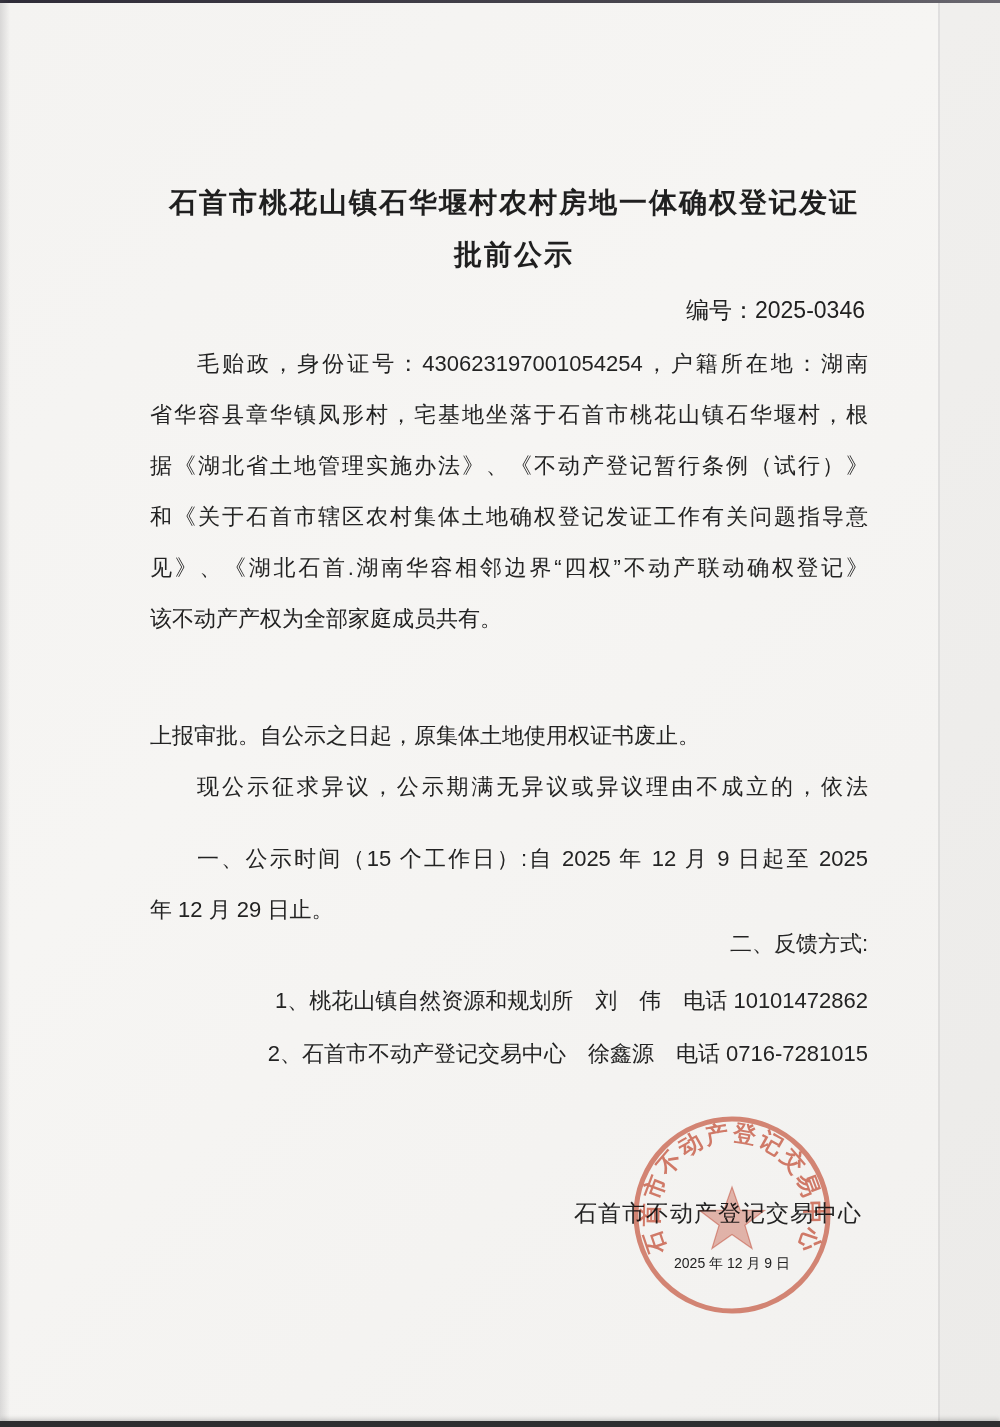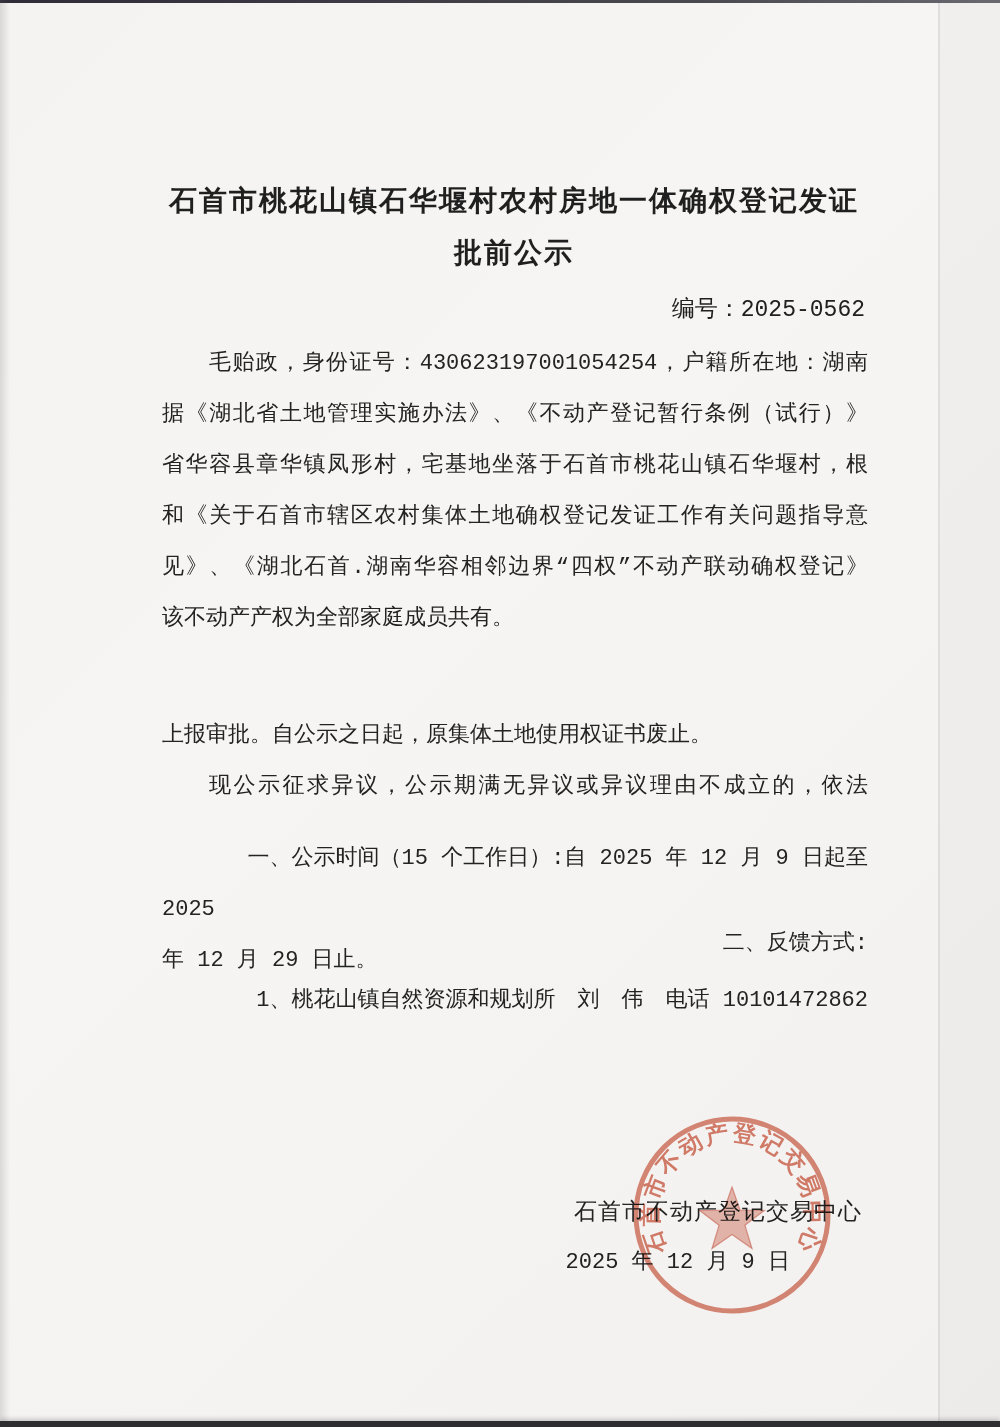--- a/index.html
+++ b/index.html
@@ -3,21 +3,21 @@
 <meta charset="utf-8">
 <style>
   * { margin: 0; padding: 0; box-sizing: border-box; }
   html, body { background: #e8e7e5; }
   .page {
     position: relative;
     width: 1000px;
     height: 1427px;
     background: linear-gradient(135deg, #f4f3f1 0%, #f6f5f3 40%, #f2f1ef 100%);
     overflow: hidden;
-    font-family: Liberation Mono, monospace;
+    font-family: Liberation Sans, sans-serif;
     color: #242424;
   }
   .edge-top {
     position: absolute; top: 0; left: 0; right: 0; height: 3px;
     background: linear-gradient(to right, #2f2c38, #4a4850 70%, #6a6870);
   }
   .edge-bottom {
     position: absolute; bottom: 0; left: 0; right: 0; height: 6px;
     background: #2e2e30;
     box-shadow: 0 -2px 4px rgba(60,60,60,0.25);
@@ -41,36 +41,36 @@
     white-space: nowrap;
   }
   .doc-number {
     position: absolute; top: 296px; left: 128px; width: 737px;
     text-align: right; font-size: 23px; line-height: 28px; color: #202020;
   }
   .para {
     position: absolute; left: 150px; width: 718px;
     font-size: 22px; line-height: 51px; color: #232323;
   }
-  .para .line { text-align: left; margin-left: 12px; }
+  .para .line { text-align: left; }
   .para .line.j { text-align: justify; text-align-last: justify; }
   .para .line.indent { text-indent: 47px; text-align: right; }
   #p1 { top: 338px; }
   #p2 { top: 710px; }
   #p3 { top: 833px; }
   #p4 { top: 918px; }
   #c1 { top: 975px; }
   #c2 { top: 1028px; }
   .signature-line {
     position: absolute; top: 1189px; right: 138px;
     font-size: 23px; line-height: 48px; letter-spacing: 1px; color: #222;
   }
   .date-line {
     position: absolute; top: 1241px; right: 210px;
-    font-size: 22px; line-height: 44px; color: #222;
+    font-size: 14px; line-height: 44px; color: #222;
   }
   .stamp {
     position: absolute; left: 624px; top: 1107px;
     width: 216px; height: 216px;
     mix-blend-mode: multiply;
     opacity: 0.92;
     pointer-events: none;
   }
 </style>
 </head>
@@ -80,26 +80,26 @@
   <div class="edge-top"></div>
   <div class="edge-left"></div>
   <div class="right-strip"></div>
   <div class="fold-line"></div>
 
   <div class="doc-title">
     <div>石首市桃花山镇石华堰村农村房地一体确权登记发证</div>
     <div>批前公示</div>
   </div>
 
-  <div class="doc-number">编号：2025-0562</div>
+  <div class="doc-number">编号：2025-0346</div>
 
   <div class="para" id="p1">
     <div class="line j indent">毛贻政，身份证号：430623197001054254，户籍所在地：湖南</div>
+    <div class="line j">省华容县章华镇凤形村，宅基地坐落于石首市桃花山镇石华堰村，根</div>
     <div class="line j">据《湖北省土地管理实施办法》、《不动产登记暂行条例（试行）》</div>
-    <div class="line j">省华容县章华镇凤形村，宅基地坐落于石首市桃花山镇石华堰村，根</div>
     <div class="line j">和《关于石首市辖区农村集体土地确权登记发证工作有关问题指导意</div>
     <div class="line j">见》、《湖北石首.湖南华容相邻边界“四权”不动产联动确权登记》</div>
     <div class="line">该不动产产权为全部家庭成员共有。</div>
   </div>
 
   <div class="para" id="p2">
     <div class="line">上报审批。自公示之日起，原集体土地使用权证书废止。</div>
     <div class="line j indent">现公示征求异议，公示期满无异议或异议理由不成立的，依法</div>
   </div>
 
@@ -109,20 +109,23 @@
   </div>
 
   <div class="para" id="p4">
     <div class="line indent">二、反馈方式:</div>
   </div>
 
   <div class="para" id="c1">
     <div class="line indent">1、桃花山镇自然资源和规划所　刘　伟　电话 10101472862</div>
   </div>
 
+  <div class="para" id="c2">
+    <div class="line indent">2、石首市不动产登记交易中心　徐鑫源　电话 0716-7281015</div>
+  </div>
 
   <div class="signature-line">石首市不动产登记交易中心</div>
   <div class="date-line">2025 年 12 月 9 日</div>
 
   <svg class="stamp" viewBox="0 0 216 216" width="216" height="216" xmlns="http://www.w3.org/2000/svg">
     <defs>
       <path id="sealArc" d="M 108,182 A 74,74 0 1,1 108,34 A 74,74 0 1,1 108,182" fill="none"></path>
     </defs>
     <circle cx="108" cy="108" r="96" fill="none" stroke="#cc4f36" stroke-width="5" opacity="0.72"></circle>
     <path d="M108,80 L116,103 L140.3,103.5 L120.9,118.2 L128,141.5 L108,127.6 L88,141.5 L95.1,118.2 L75.7,103.5 L100,103 Z" fill="rgba(206,82,60,0.42)" stroke="rgba(198,70,48,0.55)" stroke-width="1.2"></path>

